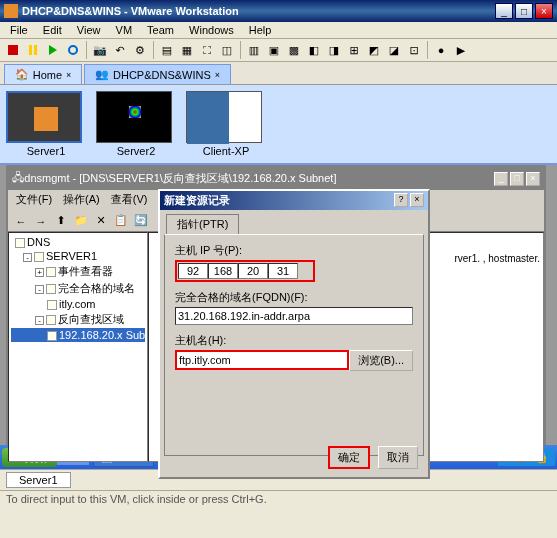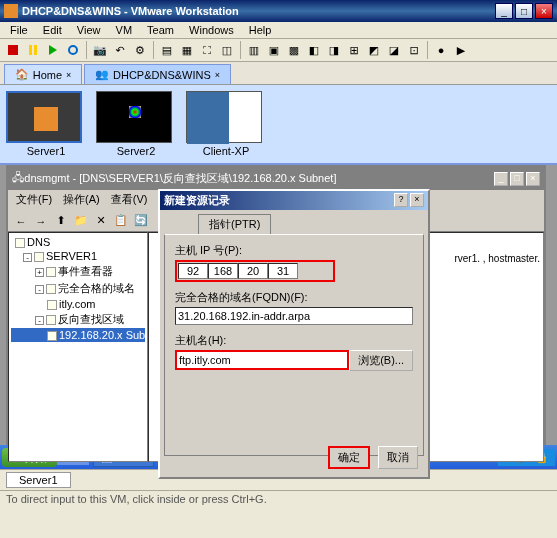--- a/index.html
+++ b/index.html
@@ -51,25 +51,25 @@
 .tree-node.l3 { padding-left: 36px; }
 .tree-node.sel { background: #316ac5; color: #fff; }
 .tree-ic { display: inline-block; width: 10px; height: 10px; border: 1px solid #999; background: #ffe; margin-right: 2px; vertical-align: middle; }
 .exp { display: inline-block; width: 9px; height: 9px; border: 1px solid #888; background: #fff; text-align: center; line-height: 7px; font-size: 8px; margin-right: 2px; }
 .list-pane { flex: 1; background: #fff; border: 1px inset #808080; }
 
 .dialog { position: absolute; left: 158px; top: 24px; width: 272px; height: 290px; background: #d4d0c8; border: 2px solid #808080; border-top-color: #fff; border-left-color: #fff; z-index: 10; }
 .dialog-title { background: linear-gradient(to right, #0a246a, #a6caf0); color: #fff; padding: 2px 4px; display: flex; }
 .dialog-title .txt { flex: 1; font-weight: bold; }
 .dialog-title .wbtn { width: 14px; height: 14px; background: #d4d0c8; border: 1px outset #fff; margin-left: 2px; font-size: 9px; text-align: center; cursor: pointer; color: #000; }
-.dialog-tabs { padding: 4px 6px 0; margin-left: 32px; }
+.dialog-tabs { padding: 4px 6px 0; }
 .dtab { display: inline-block; padding: 2px 10px; background: #d4d0c8; border: 1px solid #808080; border-bottom: none; }
 .dialog-content { padding: 8px 10px; border: 1px solid #808080; margin: 0 4px; height: 222px; border-top-color: #fff; }
 .fld-label { margin-bottom: 2px; }
-.ip-box { border: 2px solid #e00; padding: 1px; display: flex; width: 160px; margin-bottom: 8px; }
+.ip-box { border: 2px solid #e00; padding: 1px; display: flex; width: 140px; margin-bottom: 8px; }
 .ip-seg { width: 30px; border: 1px inset #808080; background: #fff; padding: 1px; text-align: center; }
 .txt-input { width: 100%; border: 1px inset #808080; background: #fff; padding: 2px; margin-bottom: 8px; }
 .txt-input.red { border: 2px solid #e00; }
 .hostname-row { display: flex; align-items: flex-start; }
 .hostname-row .txt-input { flex: 1; }
 .btn { background: #d4d0c8; border: 1px outset #fff; padding: 2px 8px; cursor: pointer; }
 .dialog-buttons { position: absolute; bottom: 8px; right: 10px; display: flex; gap: 8px; margin-top: 26px; }
 .btn.primary { border: 2px solid #e00; }
 
 .right-misc { position: absolute; right: 4px; top: 86px; font-size: 10px; color: #000; }

